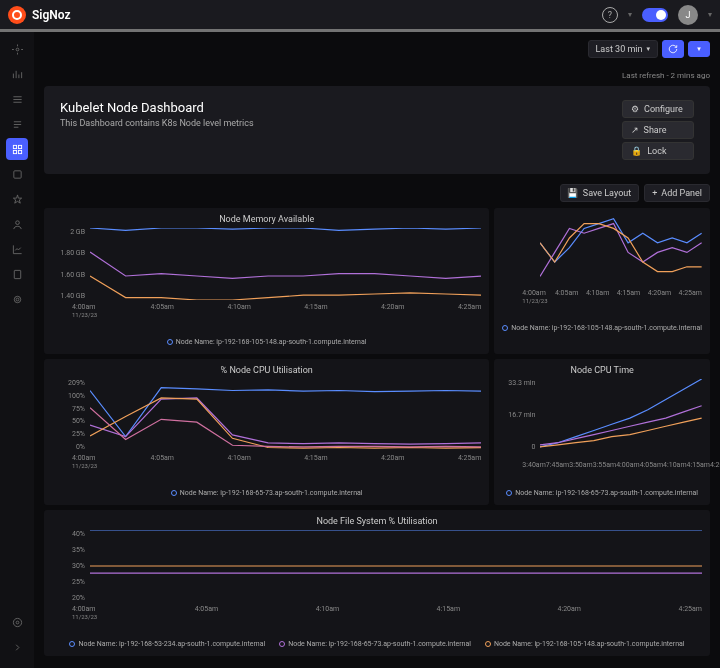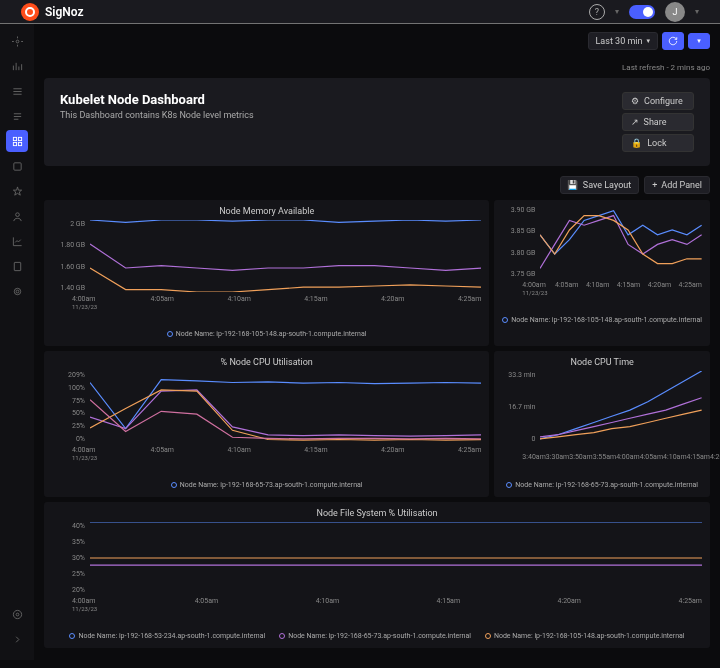--- a/index.html
+++ b/index.html
@@ -1,17 +1,17 @@
 <!DOCTYPE html>
 <html><head>
 <meta charset="utf-8">
 <style>
 *{box-sizing:border-box;margin:0;padding:0;font-family:-apple-system,BlinkMacSystemFont,"Segoe UI",Roboto,sans-serif}
 body{background:#0b0b0d;color:#e5e5e5;width:720px;height:668px;overflow:hidden;font-size:11px}
-.topbar{height:24px;background:#1a1a1f;display:flex;align-items:center;padding:0 21px;border-bottom:1px solid #737373}
+.topbar{height:32px;background:#1a1a1f;display:flex;align-items:center;padding:0 8px;border-bottom:3px solid #737373}
 .logo-wrap{display:flex;align-items:center;gap:6px}
 .logo-circle{width:18px;height:18px;border-radius:50%;background:#ff4d1a;display:flex;align-items:center;justify-content:center}
 .logo-inner{width:10px;height:10px;border-radius:50%;border:2px solid #fff}
 .brand{font-weight:600;font-size:12px;color:#fff}
 .topbar-right{margin-left:auto;display:flex;align-items:center;gap:10px}
 .help-icon{width:16px;height:16px;border:1.5px solid #aaa;border-radius:50%;display:flex;align-items:center;justify-content:center;font-size:9px;color:#aaa;cursor:pointer}
 .toggle{width:26px;height:14px;background:#4a5fff;border-radius:8px;position:relative;cursor:pointer}
 .toggle::after{content:"";position:absolute;right:2px;top:2px;width:10px;height:10px;border-radius:50%;background:#fff}
 .avatar{width:20px;height:20px;border-radius:50%;background:#888;display:flex;align-items:center;justify-content:center;font-size:9px;color:#fff;cursor:pointer}
 .layout{display:flex;height:calc(668px - 32px)}
@@ -20,21 +20,21 @@
 .side-ic.active{background:#4a5fff;color:#fff}
 .side-ic svg{width:11px;height:11px}
 .side-bottom{margin-top:auto;margin-bottom:10px;display:flex;flex-direction:column;gap:3px}
 .main{flex:1;padding:8px 10px;overflow-y:auto}
 .toolbar{display:flex;justify-content:flex-end;align-items:center;gap:4px;margin-bottom:13px}
 .btn{background:#1e1e24;border:1px solid #2a2a30;border-radius:3px;padding:3px 7px;font-size:9px;color:#ccc;cursor:pointer;display:flex;align-items:center;gap:4px}
 .btn-primary{background:#4a5fff;border-color:#4a5fff;color:#fff}
 .btn-sq{width:22px;padding:3px 0;justify-content:center}
 .refresh-line{text-align:right;font-size:8px;color:#888;margin-bottom:6px}
 .header-card{background:#1a1a1f;border-radius:4px;padding:14px 16px;display:flex;justify-content:space-between;align-items:flex-start;margin-bottom:10px}
-.dash-title{font-size:13px;font-weight:700;color:#fff;margin-bottom:3px}
+.dash-title{font-size:13px;font-weight:400;color:#fff;margin-bottom:3px}
 .dash-sub{font-size:9px;color:#aaa}
 .action-col{display:flex;flex-direction:column;gap:3px}
 .action-btn{background:#2a2a30;border:1px solid #333;border-radius:3px;padding:3px 8px;font-size:9px;color:#ccc;cursor:pointer;display:flex;align-items:center;gap:5px;min-width:72px}
 .layout-bar{display:flex;justify-content:flex-end;gap:5px;margin-bottom:6px}
 .grid{display:grid;grid-template-columns:1fr;gap:5px}
 .panel{background:#141418;border-radius:3px;padding:6px 8px 8px}
 .panel-title{text-align:center;font-size:9px;color:#ccc;margin-bottom:4px}
 .chart{position:relative;height:90px}
 .yaxis{position:absolute;left:0;top:0;bottom:18px;width:36px;display:flex;flex-direction:column;justify-content:space-between;align-items:flex-end;padding-right:3px}
 .yaxis span{font-size:7px;color:#888}
@@ -217,26 +217,20 @@
               <span>4:10am</span>
               <span>4:15am</span>
               <span>4:20am</span>
               <span>4:25am</span>
             </div>
           </div>
           <div class="legend"><span class="dot" style="border-color:#5a8dff"></span>Node Name: ip-192-168-105-148.ap-south-1.compute.internal</div>
         </div>
         <div class="panel">
           <div class="chart">
-            <div class="yaxis">
-              <span>3.90 GB</span>
-              <span>3.85 GB</span>
-              <span>3.80 GB</span>
-              <span>3.75 GB</span>
-            </div>
             <div class="plot"><svg viewBox="0 0 100 60" preserveAspectRatio="none">
                 <path d="M0.0 24.0 L9.1 40.0 L18.2 28.0 L27.3 12.0 L36.4 8.0 L45.5 4.0 L54.5 24.0 L63.6 16.0 L72.7 24.0 L81.8 20.0 L90.9 24.0 L100.0 16.0 " fill="none" stroke="#5a8dff" stroke-width="1.2" vector-effect="non-scaling-stroke"></path>
                 <path d="M0.0 52.0 L9.1 32.0 L18.2 12.0 L27.3 16.0 L36.4 12.0 L45.5 8.0 L54.5 32.0 L63.6 40.0 L72.7 32.0 L81.8 28.0 L90.9 32.0 L100.0 24.0 " fill="none" stroke="#b070d8" stroke-width="1.2" vector-effect="non-scaling-stroke"></path>
                 <path d="M0.0 24.0 L9.1 40.0 L18.2 20.0 L27.3 8.0 L36.4 8.0 L45.5 12.0 L54.5 20.0 L63.6 40.0 L72.7 48.0 L81.8 48.0 L90.9 44.0 L100.0 44.0 " fill="none" stroke="#f0a05a" stroke-width="1.2" vector-effect="non-scaling-stroke"></path>
               </svg></div>
             <div class="xaxis">
               <span>4:00am<span class="date">11/23/23</span></span>
               <span>4:05am</span>
               <span>4:10am</span>
               <span>4:15am</span>
@@ -282,21 +276,21 @@
               <span>16.7 min</span>
               <span>0</span>
             </div>
             <div class="plot"><svg viewBox="0 0 100 60" preserveAspectRatio="none">
                 <path d="M0.0 56.6 L11.1 53.1 L22.2 48.0 L33.3 42.9 L44.4 37.7 L55.6 32.6 L66.7 25.7 L77.8 17.1 L88.9 8.6 L100.0 0.0 " fill="none" stroke="#5a8dff" stroke-width="1.2" vector-effect="non-scaling-stroke"></path>
                 <path d="M0.0 54.9 L11.1 53.1 L22.2 49.7 L33.3 46.3 L44.4 42.9 L55.6 39.4 L66.7 36.0 L77.8 32.6 L88.9 27.4 L100.0 22.3 " fill="none" stroke="#b070d8" stroke-width="1.2" vector-effect="non-scaling-stroke"></path>
                 <path d="M0.0 56.6 L11.1 54.9 L22.2 53.1 L33.3 51.4 L44.4 48.0 L55.6 46.3 L66.7 42.9 L77.8 39.4 L88.9 36.0 L100.0 32.6 " fill="none" stroke="#f0a05a" stroke-width="1.2" vector-effect="non-scaling-stroke"></path>
               </svg></div>
             <div class="xaxis">
               <span>3:40am</span>
-              <span>3:30am</span>
+              <span>7:45am</span>
               <span>3:50am</span>
               <span>3:55am</span>
               <span>4:00am</span>
               <span>4:05am</span>
               <span>4:10am</span>
               <span>4:15am</span>
               <span>4:20am</span>
               <span>4:25am</span>
             </div>
           </div>

